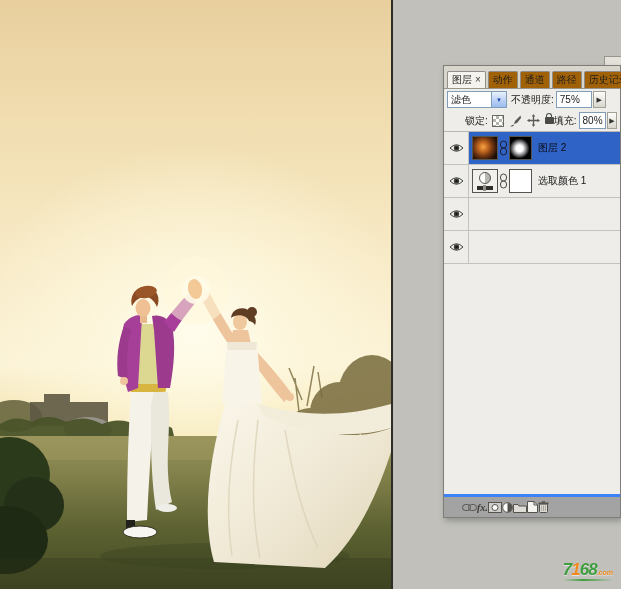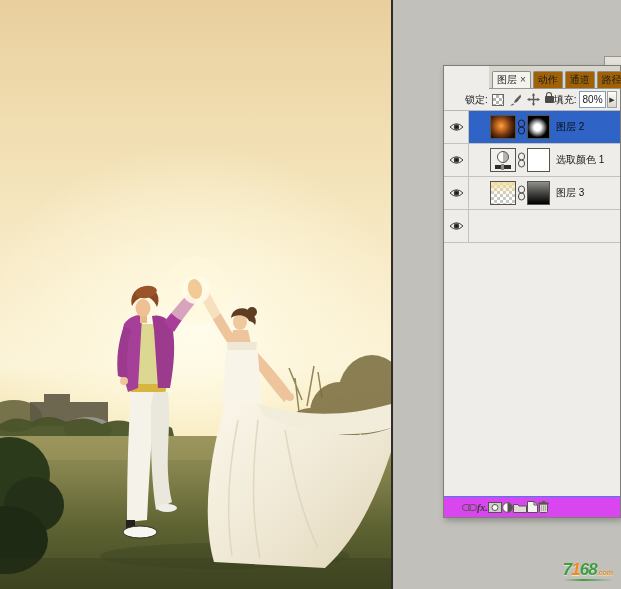--- a/index.html
+++ b/index.html
@@ -8,21 +8,21 @@
 
   
   #photo{position:absolute;left:0;top:0;width:391px;height:589px;border-right:2px solid #2e2c26;}
   #photo svg{display:block;}
 
   
   #palette{position:absolute;left:443px;top:65px;width:178px;height:453px;
     background:#eeede9;border:1px solid #7e7d78;box-shadow:2px 3px 6px rgba(0,0,0,.25);
     display:flex;flex-direction:column;box-sizing:border-box;}
   .tabbar{height:20px;background:#d8d5cc;border-bottom:1px solid #98968f;
-    display:flex;align-items:flex-end;padding:2px 2px 0 3px;flex:0 0 auto;margin-left:45px;}
+    display:flex;align-items:flex-end;padding:2px 2px 0 3px;flex:0 0 auto;}
   .tab{font-size:10px;line-height:14px;padding:1px 4px;background:#a16207;border:1px solid #8f8e88;
     border-bottom:none;border-radius:2px 2px 0 0;margin-right:2px;color:#1c1c1c;white-space:nowrap;cursor:default;}
   .tab.active{background:#f4f3ee;}
   .tab .close{margin-left:3px;color:#444;font-size:10px;}
 
   .optrow{display:flex;align-items:center;padding:2px 3px;font-size:10px;color:#1a1a1a;flex:0 0 auto;}
   .xp-select{display:flex;align-items:center;width:60px;height:17px;background:#fff;
     border:1px solid #7f9db9;box-sizing:border-box;}
   .xp-select .val{flex:1;padding-left:3px;font-size:10px;}
   .xp-select .arrow{width:14px;height:15px;background:linear-gradient(#e9f1fd,#b9cff4 60%,#9cbcee);
@@ -39,21 +39,21 @@
                      linear-gradient(45deg,#b5b5af 25%,transparent 25%,transparent 75%,#b5b5af 75%);
     background-size:6px 6px;background-position:0 0,3px 3px;}
   .padlock{width:9px;height:7px;background:#4a4a46;position:relative;border-radius:1px;display:inline-block;}
   .padlock::before{content:"";position:absolute;left:1.5px;top:-4px;width:4px;height:4px;
     border:1.5px solid #4a4a46;border-bottom:none;border-radius:3px 3px 0 0;}
 
   
   .llist{flex:0 0 auto;border-top:1px solid #b9b7b1;}
   .lrow{display:flex;align-items:stretch;height:32px;border-bottom:1px solid #c4c2bc;background:#eeede9;}
   .eyecell{flex:0 0 24px;display:flex;align-items:center;justify-content:center;border-right:1px solid #c4c2bc;}
-  .rowmain{flex:1;display:flex;align-items:center;padding-left:21px;min-width:0;}
+  .rowmain{flex:1;display:flex;align-items:center;padding-left:3px;min-width:0;}
   .lrow.sel .rowmain{background:#2f63c5;}
   .lname{font-size:10px;color:#141414;margin-left:6px;white-space:nowrap;overflow:hidden;}
   .lrow.sel .lname{color:#0b0b14;}
   .thumb,.mask{flex:0 0 auto;border:1px solid #55544f;box-sizing:border-box;}
   .thumb{width:26px;height:24px;}
   .mask{width:23px;height:24px;background:#fff;}
   .chain{margin:0 1px;}
   
   .t-glow{background:radial-gradient(circle at 42% 45%,#f5a545 0%,#c2671f 26%,#6d3410 52%,#1c0d04 82%);}
   .m-blob{background:#000 radial-gradient(circle at 45% 52%,#ffffff 0%,#ffffff 20%,rgba(255,255,255,.65) 36%,rgba(255,255,255,0) 62%);}
@@ -70,21 +70,21 @@
       linear-gradient(45deg,#c9c9c3 25%,transparent 25%,transparent 75%,#c9c9c3 75%),
       linear-gradient(45deg,#c9c9c3 25%,transparent 25%,transparent 75%,#c9c9c3 75%);
     background-size:100% 100%,6px 6px,6px 6px;background-position:0 0,0 0,3px 3px;}
   .m-grad{background:linear-gradient(180deg,#8f8f8c 0%,#4c4c4a 45%,#000 100%);}
   .t-photo{background:linear-gradient(180deg,#f0dfae 0%,#f8edc9 36%,#e8d496 52%,#7a773f 62%,#4c5026 100%);}
   .bg-lock{margin-left:auto;margin-right:7px;}
 
   .spacer{flex:1;background:#eeede9;}
 
   .tb{flex:0 0 auto;height:20px;display:flex;align-items:center;gap:0;
-    padding:0 8px 0 18px;border-top:1px solid #3b82f6;background:#d946ef;}
+    padding:0 8px 0 18px;border-top:3px solid #3b82f6;background:#a3a3a3;}
   .ic-fx{font-size:10px;font-style:italic;font-weight:bold;color:#3e3c36;font-family:"Liberation Serif","DejaVu Serif",serif;}
 
   
   #stub{position:absolute;left:604px;top:56px;width:17px;height:12px;background:#e4e2db;border:1px solid #97958e;border-right:none;}
 
   
   #watermark{position:absolute;right:8px;bottom:8px;font-style:italic;font-weight:bold;
     font-size:17px;line-height:17px;letter-spacing:-1px;text-shadow:0 1px 1px rgba(255,255,255,.6);}
   #watermark .g{color:#3f9d3f;}
   #watermark .o{color:#f08a1e;}
@@ -198,20 +198,31 @@
   <div id="palette">
 
     <div class="tabbar">
       <div class="tab active"><span>图层</span><span class="close">×</span></div>
       <div class="tab">动作</div>
       <div class="tab">通道</div>
       <div class="tab">路径</div>
       <div class="tab">历史记录</div>
     </div>
 
+    <div class="optrow">
+      <div class="xp-select">
+        <span class="val">滤色</span>
+        <span class="arrow">▼</span>
+      </div>
+      <span class="lbl">不透明度:</span>
+      <span class="xp-field">
+          <span>75%</span>
+        </span>
+      <span class="pop-btn">▶</span>
+    </div>
 
     <div class="optrow">
       <span class="lbl" style="margin-left:18px">锁定:</span>
       <span class="lockicons">
         <span class="lk-checker"></span>
         <svg width="13" height="13" viewBox="0 0 13 13">
           <path d="M11.5 1.5 L6 7 L5 10 L8 9 L12 4 Z" fill="#5a5a54"></path>
           <path d="M4.5 10.5 C3 11 2 12 1 12.5 C2.5 12.8 4 12.5 5 11.5 Z" fill="#5a5a54"></path>
         </svg>
         <svg width="13" height="13" viewBox="0 0 13 13">
@@ -272,29 +283,20 @@
 
 
       <div class="lrow">
         <div class="eyecell">
           <svg width="15" height="10" viewBox="0 0 15 10">
               <path d="M1 5 Q7.5 -1.5 14 5 Q7.5 11.5 1 5 Z" fill="#f4f4f0" stroke="#3c3c38"></path>
               <circle cx="7.5" cy="5" r="2.7" fill="#3a3a36"></circle>
               <circle cx="7.5" cy="5" r="1.1" fill="#111"></circle>
             </svg>
         </div>
-        <div class="rowmain">
-          <div class="thumb t-checker"></div>
-          <svg class="chain" width="9" height="16" viewBox="0 0 9 16">
-              <rect x="1.5" y="1" width="6" height="7" rx="3" fill="none" stroke="#4a4a46"></rect>
-              <rect x="1.5" y="8" width="6" height="7" rx="3" fill="none" stroke="#4a4a46"></rect>
-            </svg>
-          <div class="mask m-grad"></div>
-          <span class="lname">图层 3</span>
-        </div>
       </div>
 
 
       <div class="lrow">
         <div class="eyecell">
           <svg width="15" height="10" viewBox="0 0 15 10">
               <path d="M1 5 Q7.5 -1.5 14 5 Q7.5 11.5 1 5 Z" fill="#f4f4f0" stroke="#3c3c38"></path>
               <circle cx="7.5" cy="5" r="2.7" fill="#3a3a36"></circle>
               <circle cx="7.5" cy="5" r="1.1" fill="#111"></circle>
             </svg>

